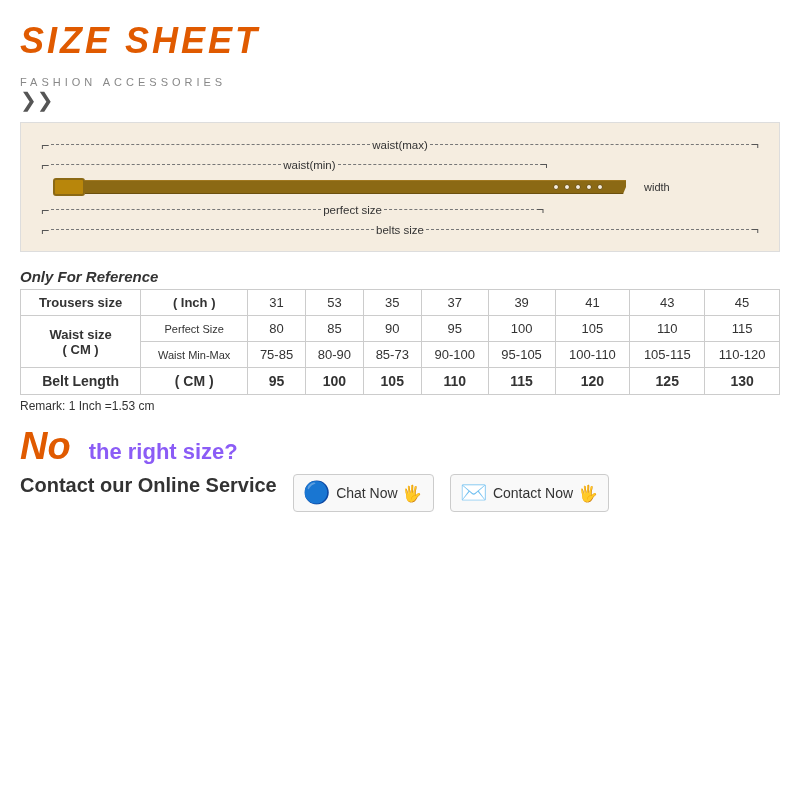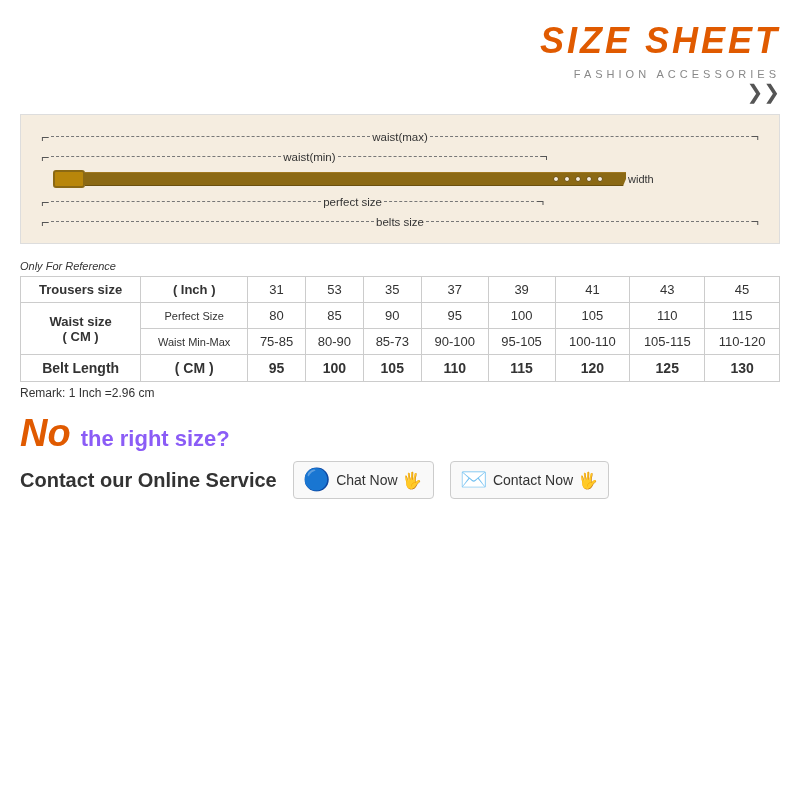--- a/index.html
+++ b/index.html
@@ -15,35 +15,35 @@
       width: 800px;
       height: 800px;
       background: #fff;
       padding: 20px 20px 10px 20px;
       display: flex;
       flex-direction: column;
     }
 
     
     .header {
-      text-align: right;
+      text-align: left;
       margin-bottom: 4px;
     }
     .title {
       font-size: 36px;
       font-weight: 900;
       color: #e05a00;
       letter-spacing: 3px;
       font-style: italic;
     }
     .subtitle {
       font-size: 11px;
       letter-spacing: 4px;
       color: #888;
-      margin-top: 6px;
+      margin-top: 14px;
     }
     .chevrons {
       font-size: 20px;
       color: #555;
       line-height: 1;
       margin-top: 2px;
     }
 
     
     .belt-diagram {
@@ -97,28 +97,28 @@
       height: 14px;
       background: #8B6914;
       border-top: 1px solid #a07820;
       border-bottom: 1px solid #6b500e;
       clip-path: polygon(0 0, 100% 0, 100% 50%, 80% 100%, 0 100%);
     }
 
     .width-label {
       font-size: 11px;
       color: #333;
-      margin-left: 2px;
+      margin-left: 18px;
       white-space: nowrap;
     }
 
     
     .reference-label {
-      font-size: 11px;
-      font-weight: normal;
+      font-size: 15px;
+      font-weight: bold;
       margin: 8px 0 4px 0;
       color: #333;
       font-style: italic;
     }
 
     table {
       width: 100%;
       border-collapse: collapse;
       font-size: 13px;
       margin-bottom: 4px;
@@ -162,39 +162,39 @@
     .no-size-section {
       margin-top: 6px;
       display: flex;
       flex-direction: column;
       gap: 6px;
     }
 
     .no-size-line {
       display: flex;
       align-items: baseline;
-      gap: 10px;
+      gap: 18px;
     }
 
     .no-text {
       font-size: 38px;
       font-weight: 900;
       color: #e05a00;
       font-style: italic;
     }
 
     .no-size-question {
       font-size: 22px;
       font-weight: bold;
       color: #8b5cf6;
     }
 
     .contact-line {
       display: flex;
-      align-items: center;
+      align-items: flex-start;
       gap: 16px;
     }
 
     .contact-text {
       font-size: 20px;
       font-weight: bold;
       color: #333;
     }
 
     .chat-btn {
@@ -411,21 +411,21 @@
           <td>100</td>
           <td>105</td>
           <td>110</td>
           <td>115</td>
           <td>120</td>
           <td>125</td>
           <td>130</td>
         </tr>
       </tbody>
     </table>
-    <div class="remark">Remark: 1 Inch =2.96 cm</div>
+    <div class="remark">Remark: 1 Inch =1.53 cm</div>
   </div>
 
   <div class="no-size-section">
     <div class="no-size-line">
       <span class="no-text">No</span>
       <span class="no-size-question">the right size?</span>
     </div>
     <div class="contact-line">
       <span class="contact-text">Contact our Online Service</span>
       <div class="chat-btn">

